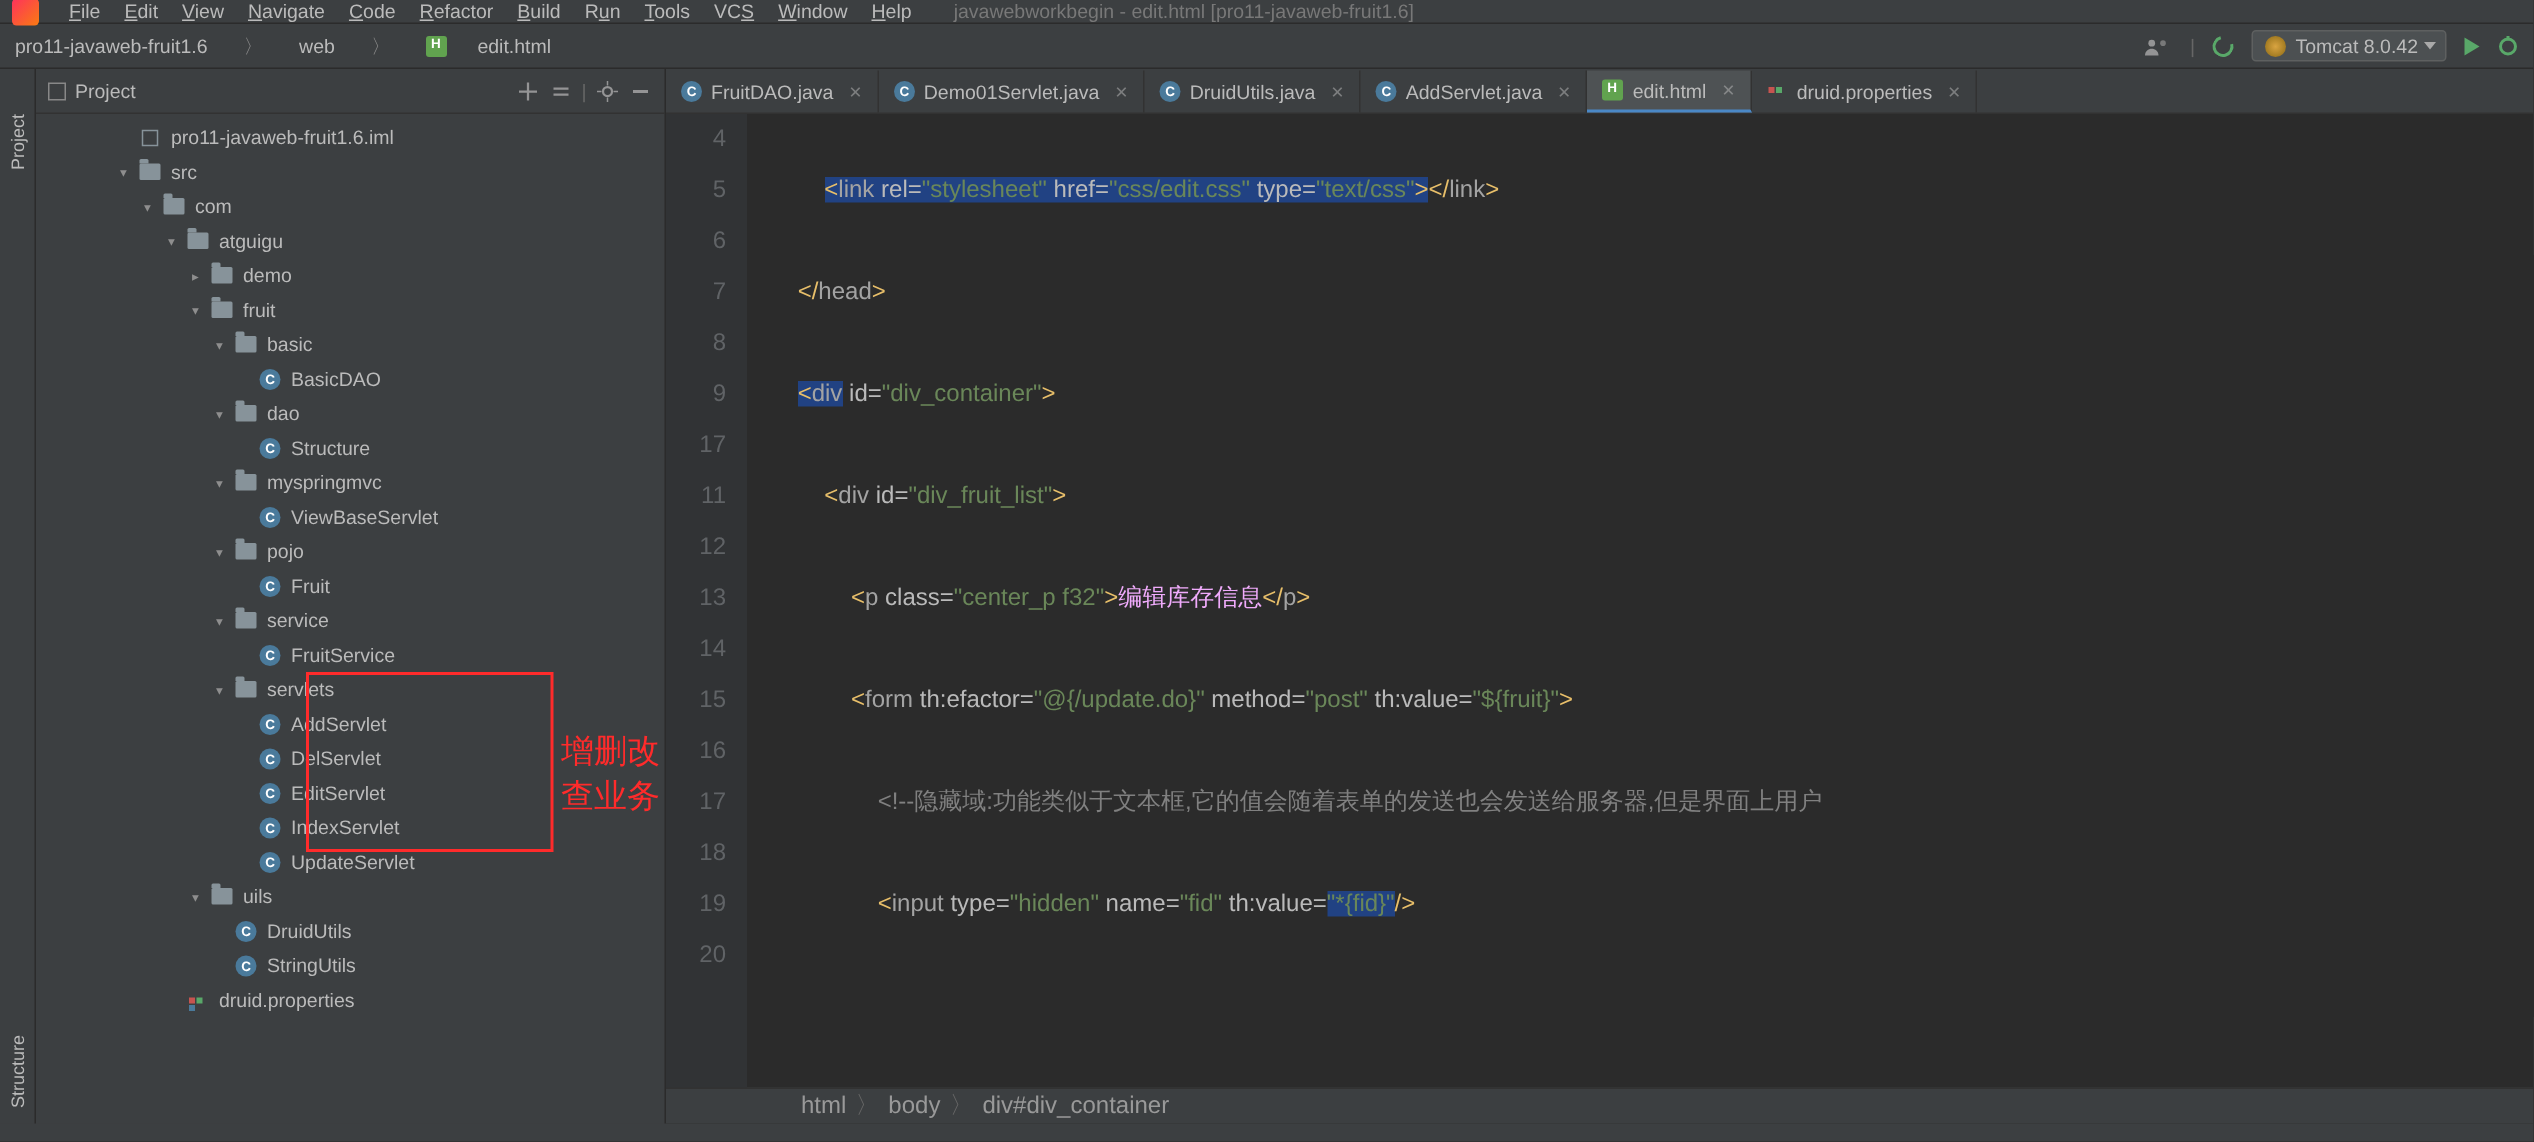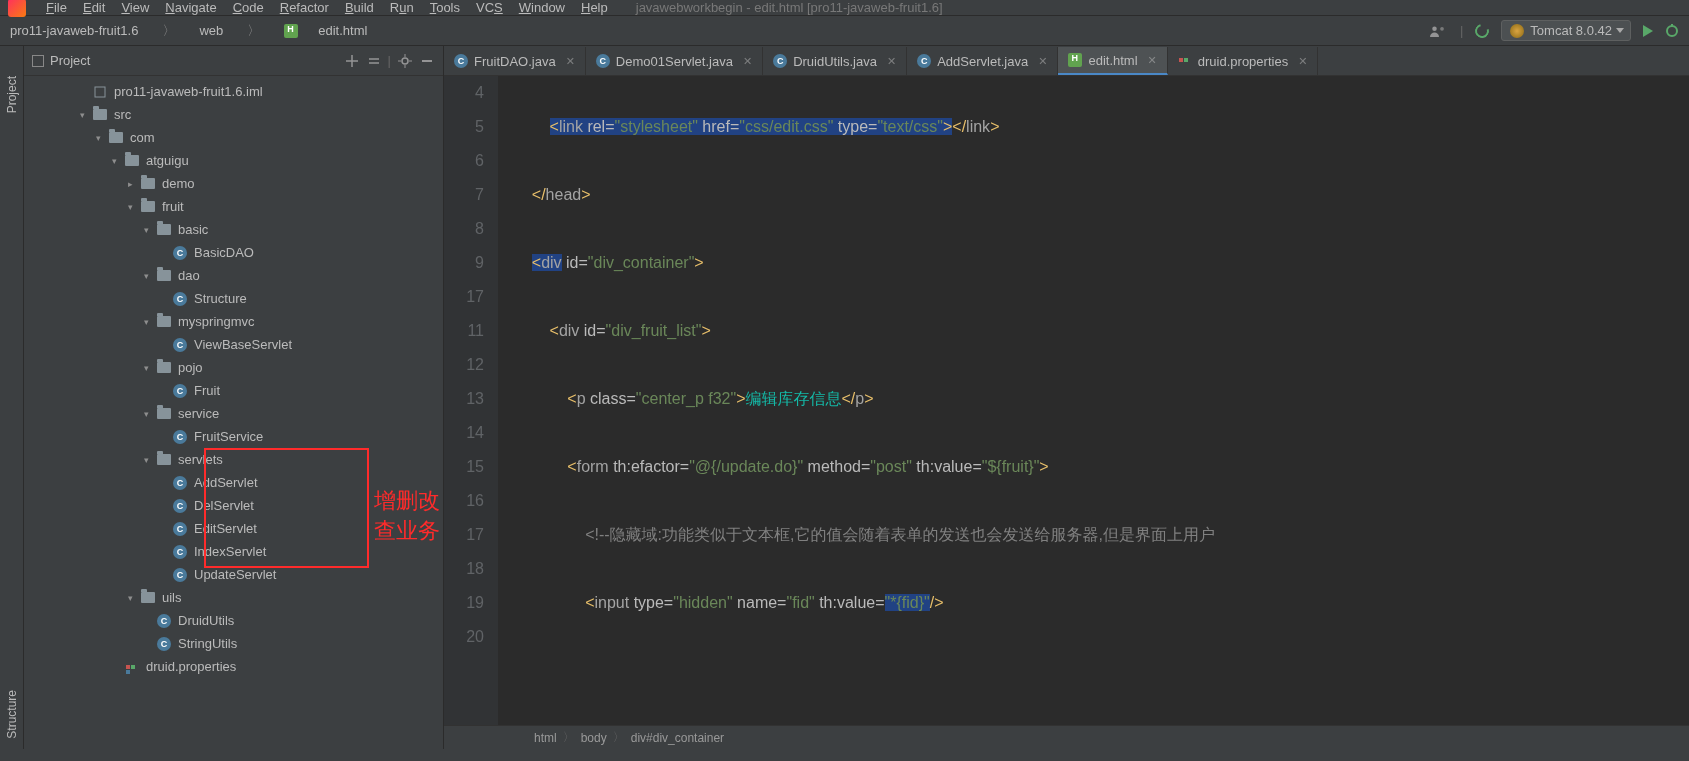--- a/index.html
+++ b/index.html
@@ -46,25 +46,25 @@
 .gutter { width: 54px; background: #313335; color: #606366; text-align: right; padding-right: 14px; padding-top: 0; user-select: none; }
 .gutter div { height: 34px; }
 .code { flex: 1; padding-left: 16px; white-space: pre; overflow: hidden; color: #a9b7c6; }
 .code .line { height: 34px; }
 
 .tg { color: #a3a3a3; } 
 .at { color: #bababa; } 
 .st { color: #6a8759; } 
 .cm { color: #808080; margin-top: 36px; } 
 .br { color: #e8bf6a; } 
-.txt { color: #14b8a6; }
+.txt { color: #f0abfc; }
 .hl { background: #214283; }
 .bulb { color: #f0a732; }
 
-.breadcrumb-bar { height: 24px; background: #3c3f41; border-top: 1px solid #323232; display: flex; align-items: center; padding-left: 90px; gap: 6px; color: #999; font-size: 12px; }
+.breadcrumb-bar { height: 24px; background: #3c3f41; border-top: 1px solid #323232; display: flex; align-items: center; padding-left: 90px; gap: 6px; color: #999; font-size: 16px; }
 .breadcrumb-bar .sep { color: #666; }
 
 .icon-folder { width: 14px; height: 11px; background: #87939a; border-radius: 1px; position: relative; }
 .icon-folder::before { content: ''; position: absolute; top: -3px; left: 0; width: 6px; height: 3px; background: #87939a; border-radius: 1px 1px 0 0; }
 .icon-class { width: 14px; height: 14px; border-radius: 50%; background: #4a7a9b; display: flex; align-items: center; justify-content: center; color: #fff; font-size: 9px; font-weight: bold; }
 .icon-html { width: 14px; height: 14px; background: #61a34f; border-radius: 2px; position: relative; }
 .icon-html::after { content: 'H'; position: absolute; top: 0; left: 3px; color: #fff; font-size: 9px; font-weight: bold; }
 .icon-tomcat { width: 14px; height: 14px; border-radius: 50%; background: radial-gradient(#d9a441,#8b6914); }
 .icon-user { width: 18px; height: 14px; opacity: 0.8; }
 .icon-play { width: 0; height: 0; border-top: 6px solid transparent; border-bottom: 6px solid transparent; border-left: 10px solid #59a869; }

